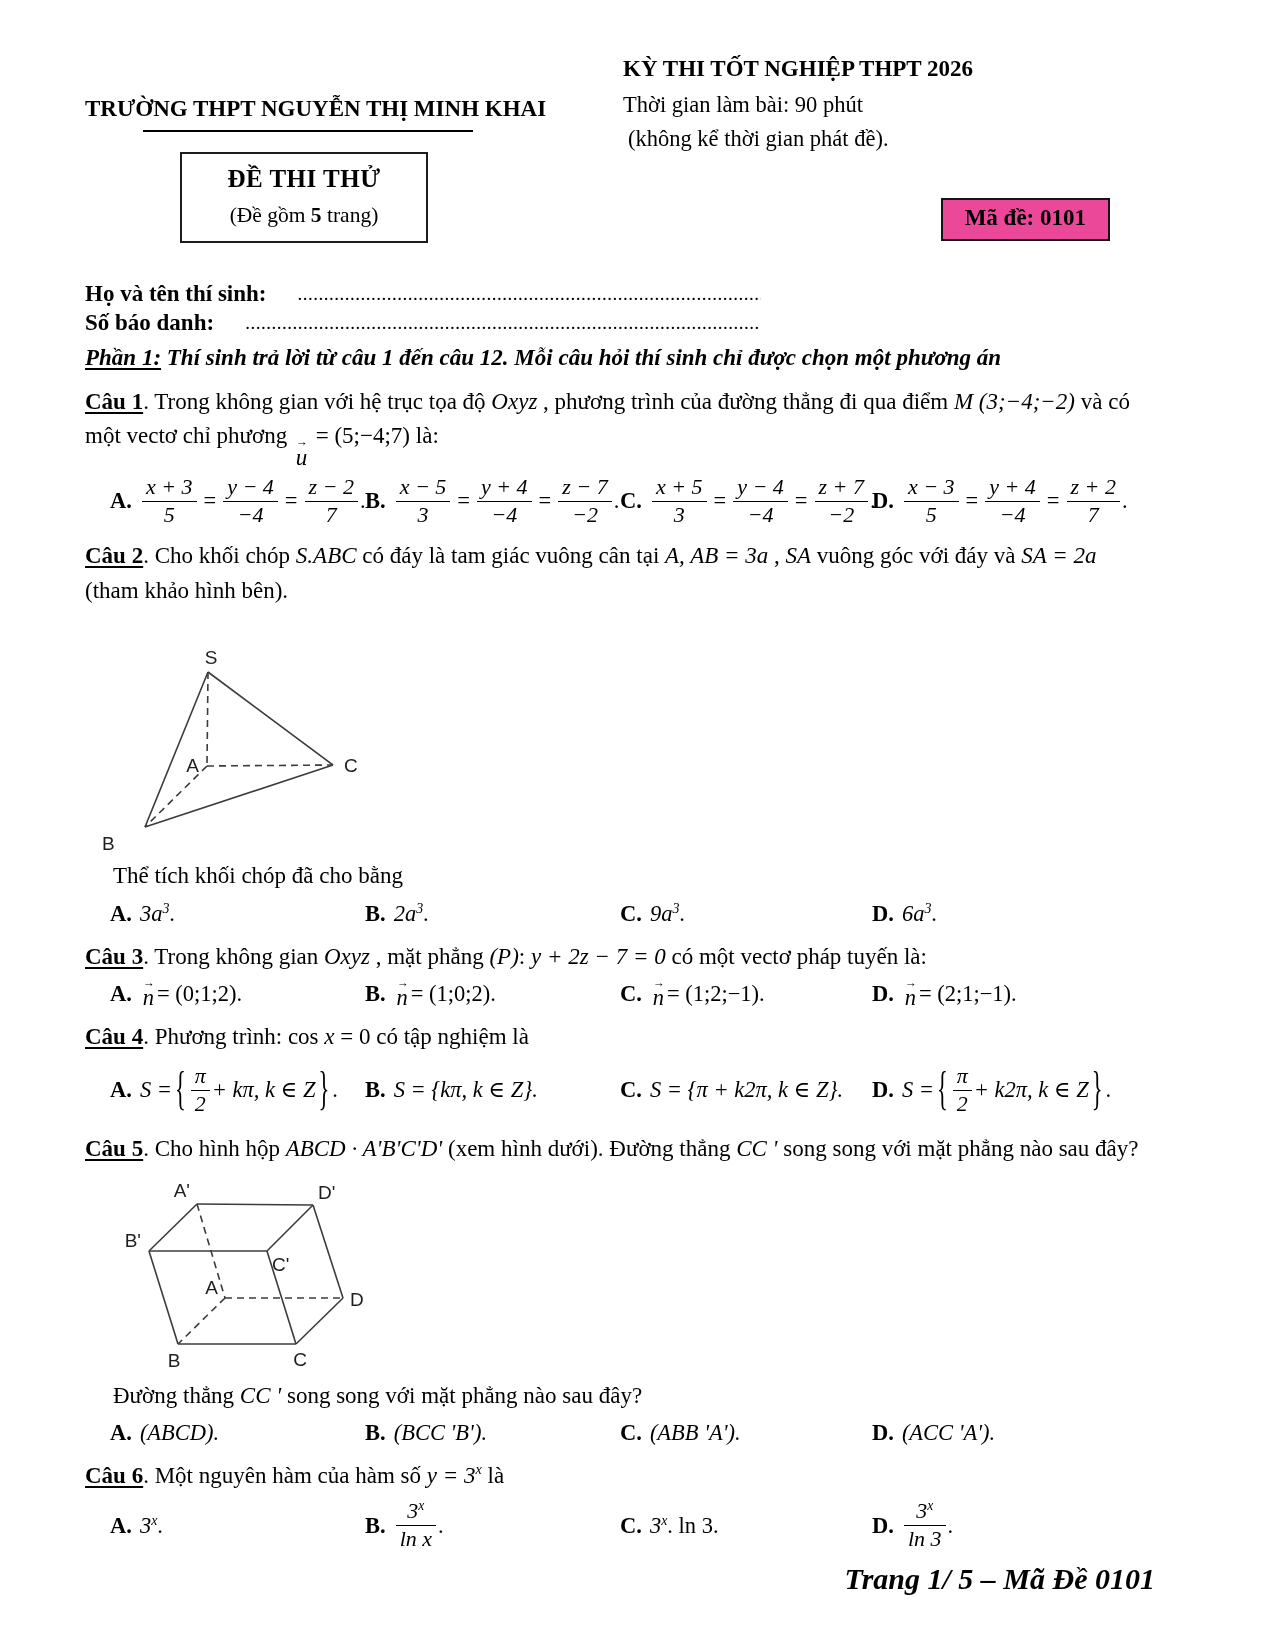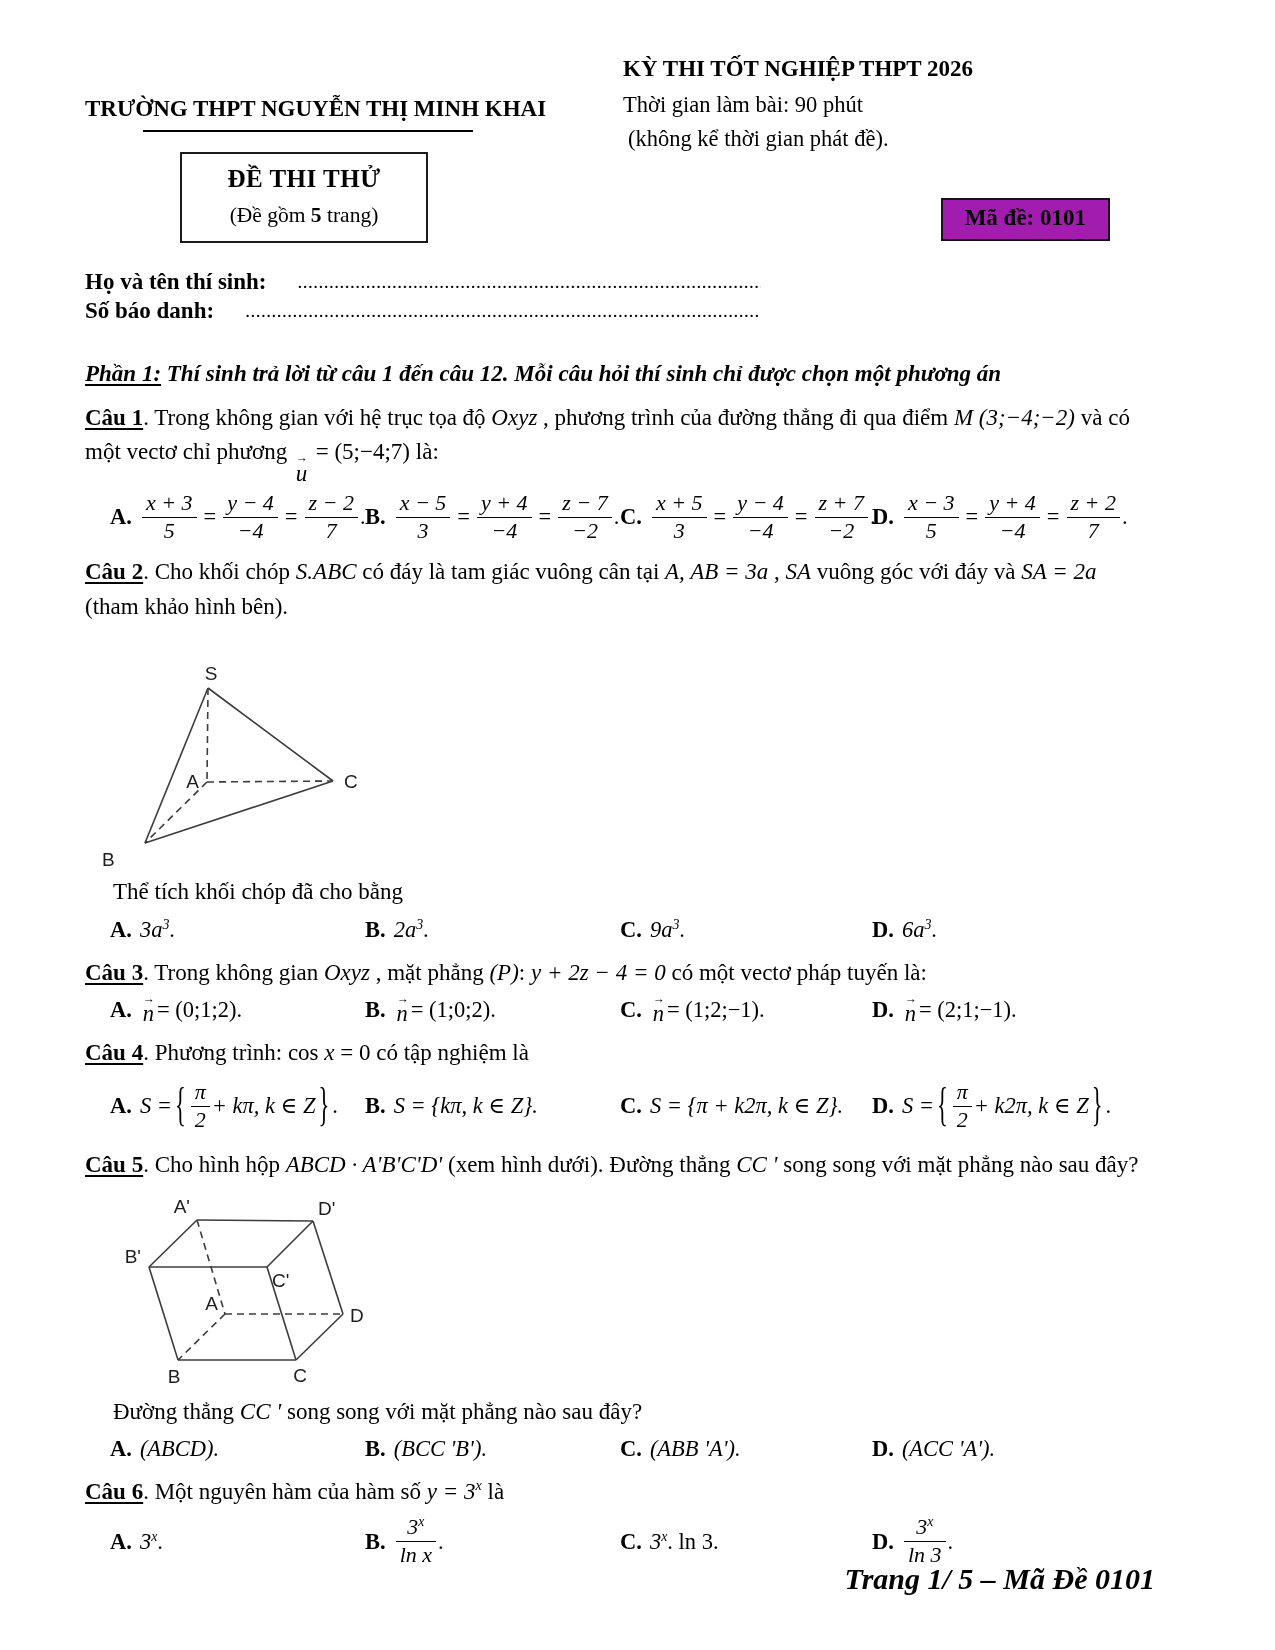--- a/index.html
+++ b/index.html
@@ -8,38 +8,38 @@
     padding:52px 115px 0 85px;background:#fff;color:#000;overflow:hidden;
     font-family:"Liberation Serif","DejaVu Serif",serif;font-size:23px;line-height:1.5;
   }
   .b{font-weight:bold;}
   .m{font-style:italic;}
   
   .hdr{display:flex;}
   .hdr-left{width:492px;flex:none;}
   .school{font-weight:bold;font-size:23px;white-space:nowrap;margin-top:40px;}
   .school-rule{width:330px;border-top:2.5px solid #000;margin:3px 0 0 58px;height:0;}
-  .exam-box{width:236px;margin:20px 0 0 95px;border:2px solid #1c1c1c;text-align:center;padding:6px 4px 10px;}
+  .exam-box{width:236px;margin:20px 0 12px 95px;border:2px solid #1c1c1c;text-align:center;padding:6px 4px 10px;}
   .exam-box-title{font-weight:bold;font-size:25px;letter-spacing:.5px;}
   .exam-box-sub{font-size:21.5px;margin-top:2px;}
   .hdr-right{margin-left:46px;}
   .exam-title{font-weight:bold;font-size:23px;}
   .hdr-right .line{font-size:22.5px;margin-top:1px;}
   .note-indent{padding-left:5px;}
   .code-box{
     position:absolute;top:198px;right:165px;border:2px solid #141414;
-    padding:1px 22px 3px;font-weight:bold;font-size:23px;background:#a21caf;
+    padding:1px 22px 3px;font-weight:bold;font-size:23px;background:#ec4899;
   }
   
   .fills{margin-top:24px;}
   .fill{display:flex;width:676px;line-height:29px;gap:24px;}
   .fill .lbl{font-weight:bold;white-space:nowrap;}
   .fill .dots{flex:1;overflow:hidden;white-space:nowrap;font-size:19px;letter-spacing:.5px;padding-left:7px;color:#000;}
   
-  .part{margin-top:32px;font-weight:bold;font-style:italic;}
+  .part{margin-top:4px;font-weight:bold;font-style:italic;}
   .part .plabel{text-decoration:underline;text-underline-offset:3px;}
   
   .q{margin-top:9px;}
   .qlabel{font-weight:bold;text-decoration:underline;text-underline-offset:3px;}
   .optrow{display:grid;grid-template-columns:255px 255px 252px 1fr;padding-left:25px;align-items:center;margin-top:3px;}
   .opt{display:flex;align-items:center;white-space:nowrap;}
   .L{font-weight:bold;margin-right:8px;}
   .frac{display:inline-block;text-align:center;vertical-align:middle;line-height:1.12;margin:2px 2px;font-style:italic;font-size:22px;}
   .frac .fn{display:block;padding:0 4px 1px;}
   .frac .fd{display:block;border-top:1.5px solid #000;padding:1px 4px 0;}
@@ -225,21 +225,21 @@
       <div class="opt">
           <span class="L">D.</span>
           <span class="m"><span>6a</span><sup>3</sup></span>
           <span>.</span>
         </div>
     </div>
   </div>
 
   <div class="q">
     <div>
-      <span class="qlabel">Câu 3</span><span>. Trong không gian </span><span class="m">Oxyz</span><span> , mặt phẳng </span><span class="m">(P)</span><span>: </span><span class="m">y + 2z − 4 = 0</span><span> có một vectơ pháp tuyến là:</span>
+      <span class="qlabel">Câu 3</span><span>. Trong không gian </span><span class="m">Oxyz</span><span> , mặt phẳng </span><span class="m">(P)</span><span>: </span><span class="m">y + 2z − 7 = 0</span><span> có một vectơ pháp tuyến là:</span>
     </div>
     <div class="optrow">
       <div class="opt">
           <span class="L">A.</span>
           <span class="vecw">
             <span class="ar">→</span>
             <span class="vl">n</span>
           </span>
           <span> = (0;1;2).</span>
         </div>

